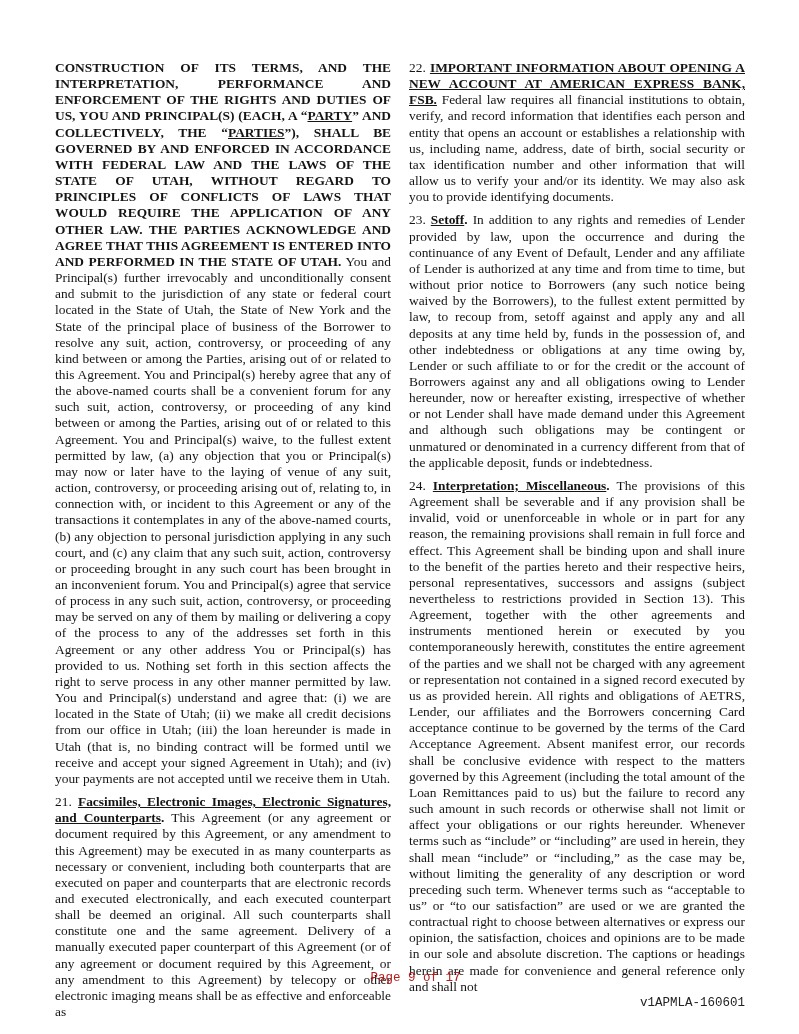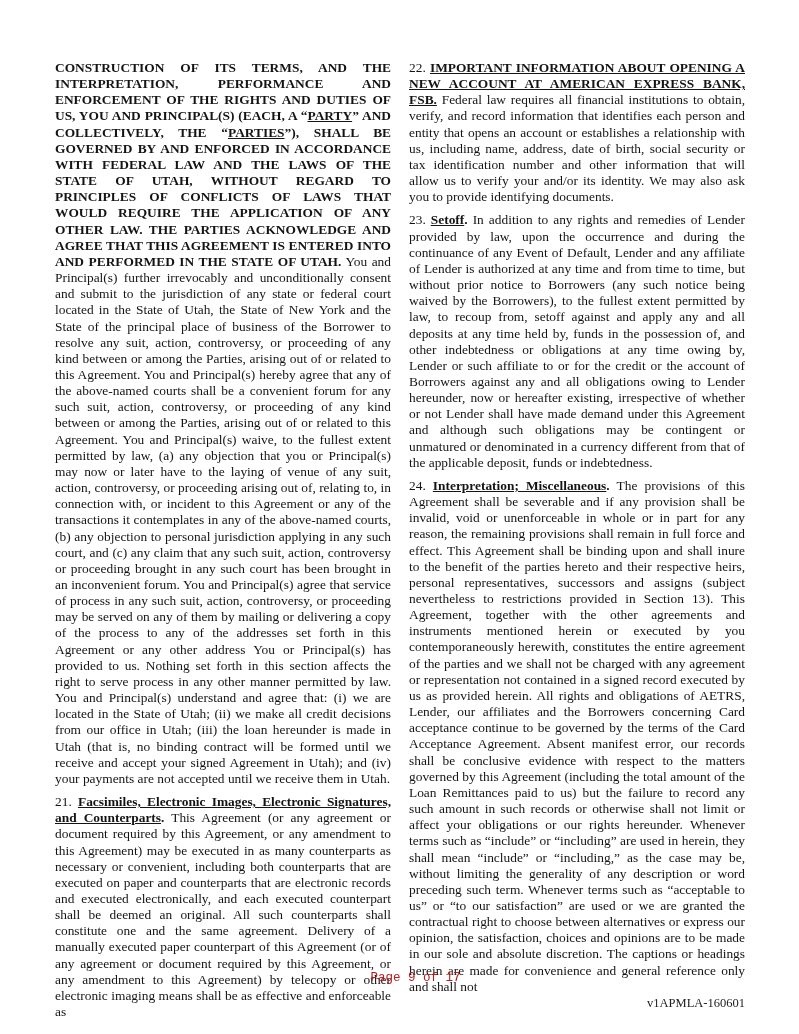--- a/index.html
+++ b/index.html
@@ -37,21 +37,21 @@
     text-align: center;
     font-family: Liberation Mono, monospace;
     font-size: 12.5px;
     color: #b91c1c;
     margin-left: 16px;
   }
   .footer-version {
     position: absolute;
     top: 996px;
     right: 54px;
-    font-family: Liberation Serif, serif;
+    font-family: Liberation Mono, monospace;
     font-size: 12.5px;
     color: #222;
   }
 </style>
 </head>
 <body>
 
 <div class="page">
   <div class="columns">
 

